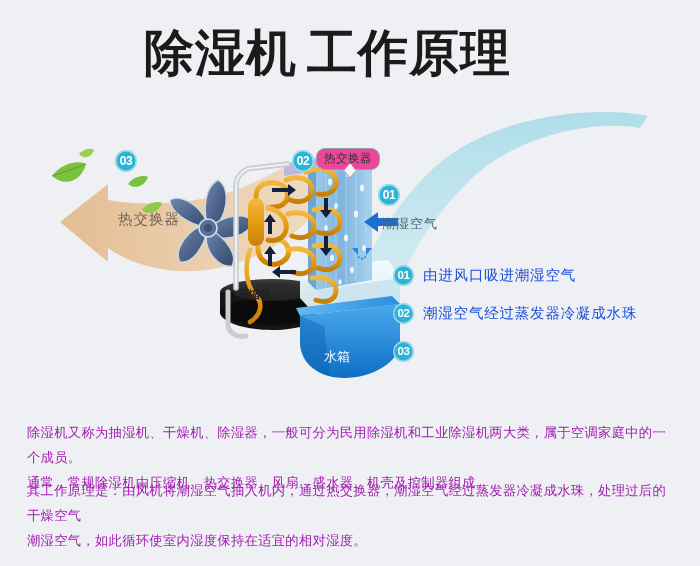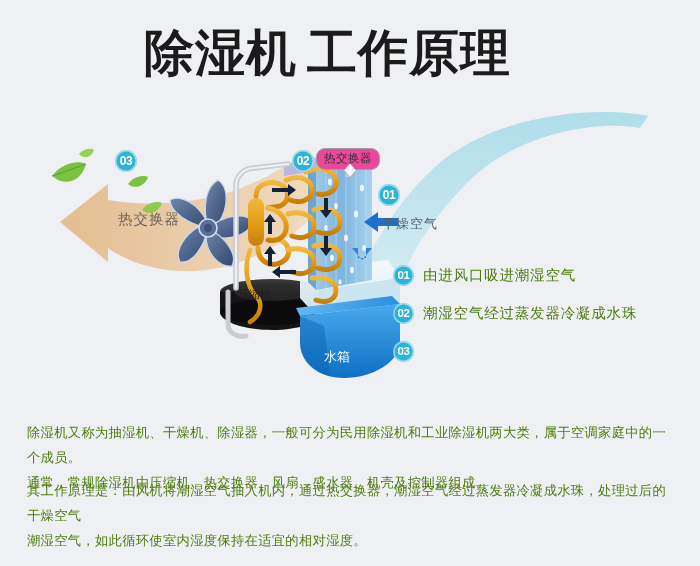--- a/index.html
+++ b/index.html
@@ -112,21 +112,21 @@
     left: 382px;
     top: 105px;
     font-size: 13px;
     color: #4e5f6b;
   }
   .lbl-comp {
     left: 238px;
     top: 177px;
     font-size: 11px;
     color: #1e1e1e;
-    font-weight: normal;
+    font-weight: bold;
     letter-spacing: 0;
   }
   .lbl-tank {
     left: 324px;
     top: 238px;
     font-size: 13px;
     color: #ffffff;
     font-weight: normal;
     letter-spacing: 0;
     text-align: right;
@@ -154,31 +154,31 @@
     font-size: 11.5px;
     font-weight: bold;
     line-height: 21px;
     text-align: center;
     letter-spacing: -0.5px;
     box-shadow: 0 0 0 1.5px rgba(255,255,255,0.5) inset;
   }
   .legend-text {
     margin-left: 9px;
     font-size: 14.5px;
-    color: #4d7c0f;
+    color: #1d4ed8;
     letter-spacing: 0.8px;
     white-space: nowrap;
   }
 
   
   .copy {
     position: absolute;
     left: 27px;
     width: 650px;
-    color: #4d7c0f;
+    color: #a21caf;
     font-size: 13.3px;
     line-height: 25px;
     letter-spacing: 0.3px;
   }
   .copy-1 { top: 420px; }
   .copy-2 { top: 478px; }
   .copy p { margin: 0; }
 </style>
 </head>
 <body>
@@ -376,21 +376,21 @@
 
   </svg>
 
   <div class="badge badge-03">03</div>
   <div class="badge badge-02">02</div>
   <div class="badge badge-01">01</div>
 
   <div class="bubble">热交换器</div>
 
   <div class="lbl lbl-dry">热交换器</div>
-  <div class="lbl lbl-humid">干燥空气</div>
+  <div class="lbl lbl-humid">潮湿空气</div>
   <div class="lbl lbl-comp">压缩机</div>
   <div class="lbl lbl-tank">水箱</div>
 </div>
 
 <div class="legend">
   <div class="legend-row">
     <div class="legend-badge">01</div>
     <div class="legend-text">由进风口吸进潮湿空气</div>
   </div>
   <div class="legend-row">

